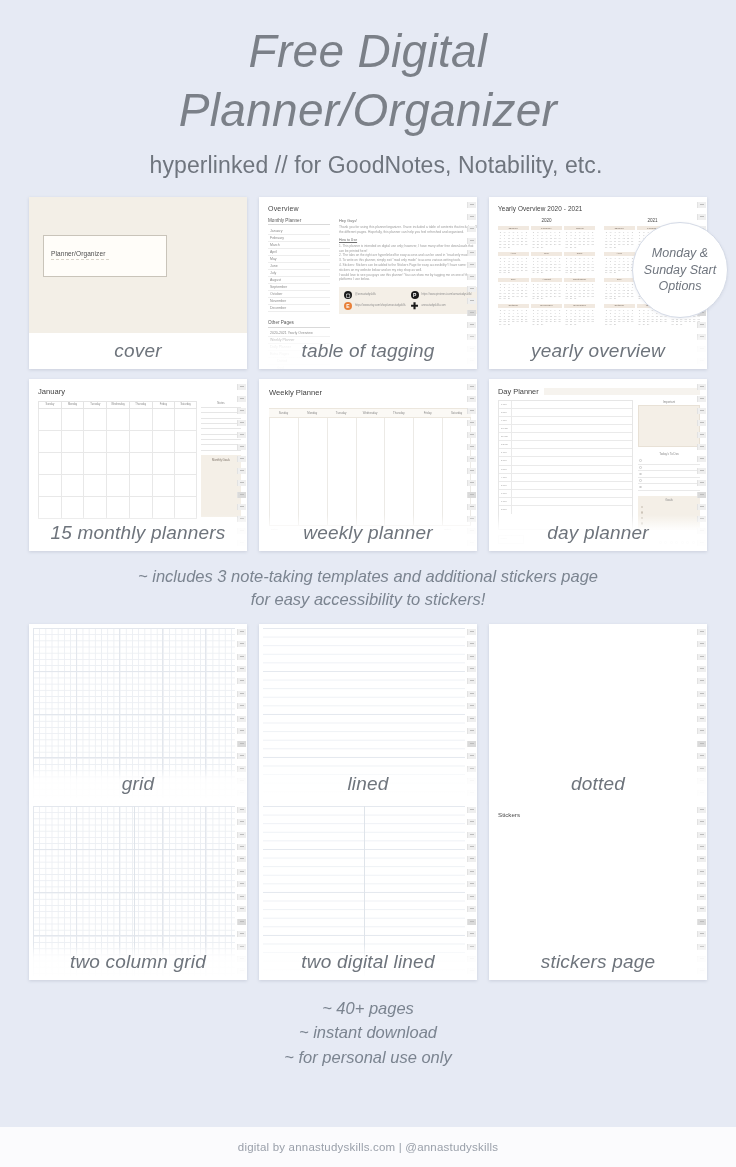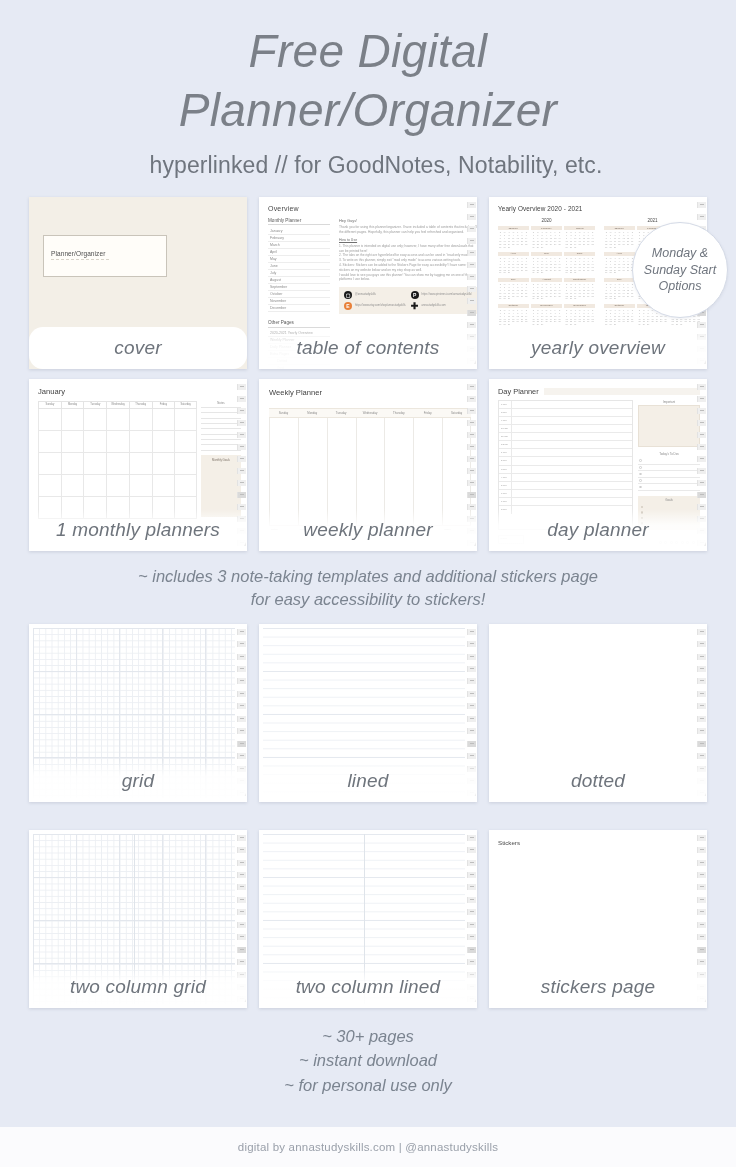--- a/index.html
+++ b/index.html
@@ -35,21 +35,21 @@
   
   .grid {
     display: grid;
     grid-template-columns: repeat(3, 218px);
     justify-content: center;
     column-gap: 12px;
   }
   .row-1 { margin-top: 18px; }
   .row-2 { margin-top: 10px; }
   .row-3 { margin-top: 12px; }
-  .row-4 { margin-top: 28px; }
+  .row-4 { margin-top: 0; }
 
   .card {
     position: relative;
     height: 172px;
     background: #ffffff;
     box-shadow: 0 1px 3px rgba(90,100,125,0.20);
     overflow: hidden;
   }
   .card.tall { height: 178px; }
 
@@ -57,31 +57,30 @@
     position: absolute;
     inset: 0;
     background: #fff;
     overflow: hidden;
   }
   .page.beige { background: #f3efe7; }
 
   .caption {
     position: absolute;
     left: 0; right: 0; bottom: 0;
-    height: 42px;
+    height: 36px;
     display: flex;
     align-items: center;
     justify-content: center;
     font-style: italic;
     font-weight: 300;
     font-size: 19px;
     color: #6e747c;
     letter-spacing: 0.2px;
     z-index: 6;
-    border-radius: 14px;
   }
   .caption.band { background: #ffffff; }
   .caption.veil {
     background: linear-gradient(to bottom, rgba(255,255,255,0) 0%, rgba(255,255,255,0.88) 38%, rgba(255,255,255,0.97) 100%);
   }
 
   
   .tabstrip {
     position: absolute;
     top: 3px; right: 1px; bottom: 3px;
@@ -431,21 +430,21 @@
           <i></i>
           <i></i>
           <i></i>
           <i class="dark"></i>
           <i></i>
           <i></i>
           <i></i>
           <i></i>
         </div>
     </div>
-    <div class="caption veil">table of contents</div>
+    <div class="caption veil">table of tagging</div>
   </div>
 
   <div class="card">
     <div class="page">
       <div class="yo">
         <div class="yo-title">Yearly Overview 2020 - 2021</div>
         <div class="yo-wrap" id="yo-years">
             <div class="yo-year">
               <div class="yl">2020</div>
               <div class="yo-months">
@@ -1593,21 +1592,21 @@
           <i></i>
           <i></i>
           <i></i>
           <i class="dark"></i>
           <i></i>
           <i></i>
           <i></i>
           <i></i>
         </div>
     </div>
-    <div class="caption veil">1 monthly planners</div>
+    <div class="caption veil">15 monthly planners</div>
   </div>
 
   <div class="card">
     <div class="page">
       <div class="wp">
         <div class="wp-title">Weekly Planner</div>
         <div class="wp-hd" id="wp-weekdays">
             <span>Sunday</span>
             <span>Monday</span>
             <span>Tuesday</span>
@@ -1925,21 +1924,21 @@
           <i></i>
           <i></i>
           <i></i>
           <i class="dark"></i>
           <i></i>
           <i></i>
           <i></i>
           <i></i>
         </div>
     </div>
-    <div class="caption veil">two column lined</div>
+    <div class="caption veil">two digital lined</div>
   </div>
 
   <div class="card tall">
     <div class="np">
       <div class="st-title">Stickers</div>
       <div class="tabstrip">
           <i></i>
           <i></i>
           <i></i>
           <i></i>
@@ -1953,20 +1952,20 @@
           <i></i>
           <i></i>
           <i></i>
         </div>
     </div>
     <div class="caption veil">stickers page</div>
   </div>
 </div>
 
 <div class="botnote">
-  <div>~ 30+ pages</div>
+  <div>~ 40+ pages</div>
   <div>~ instant download</div>
   <div>~ for personal use only</div>
 </div>
 
 <div class="footer">
   <span>digital by annastudyskills.com | @annastudyskills</span>
 </div>
 
 </body></html>

